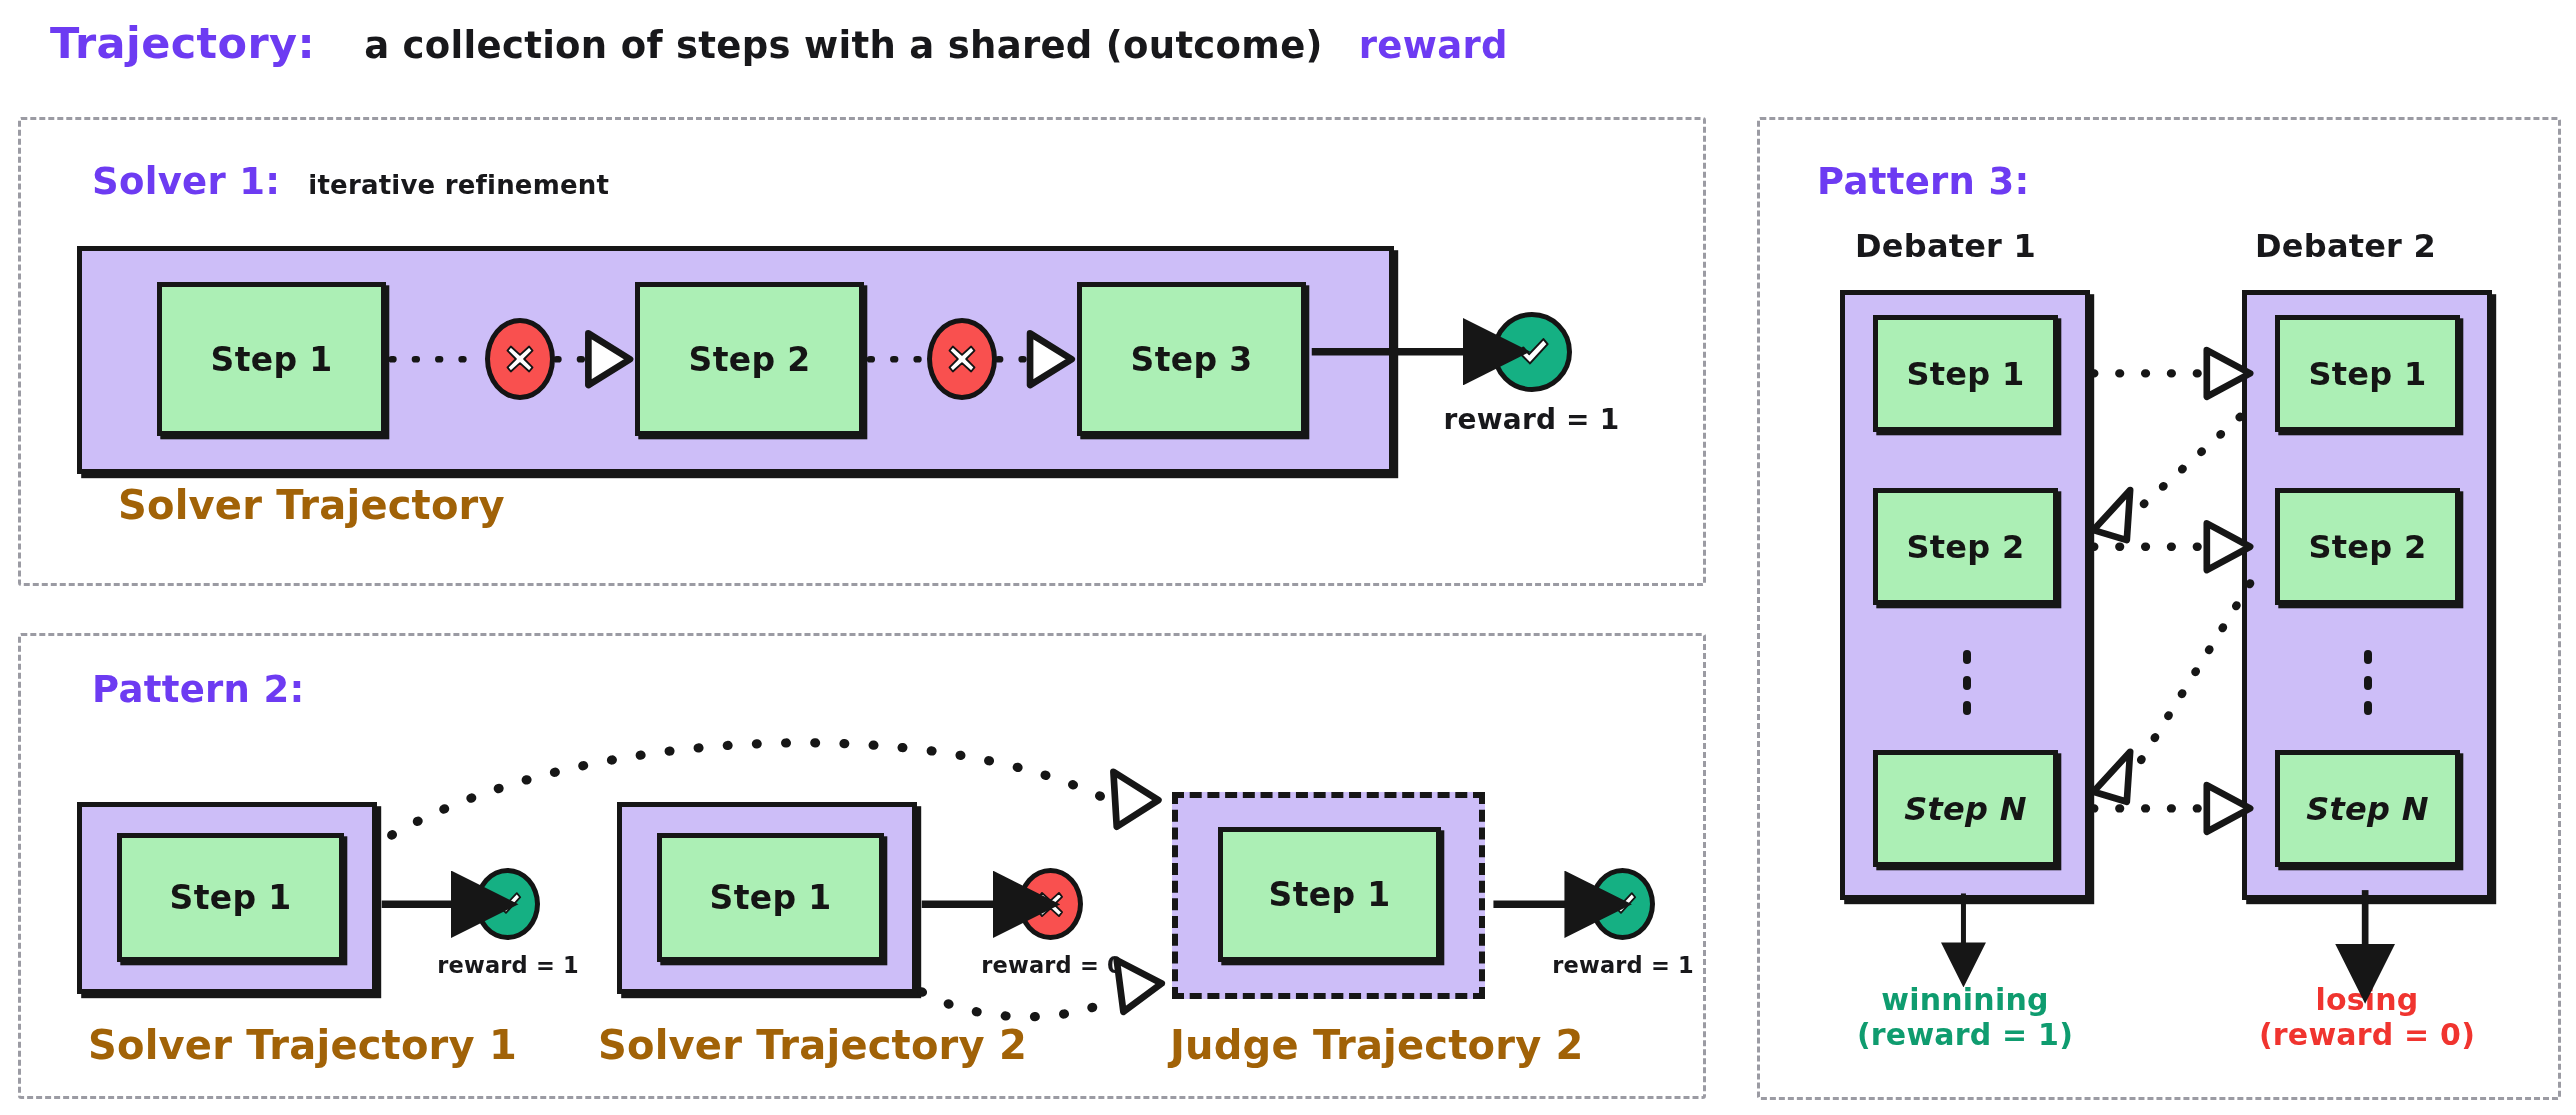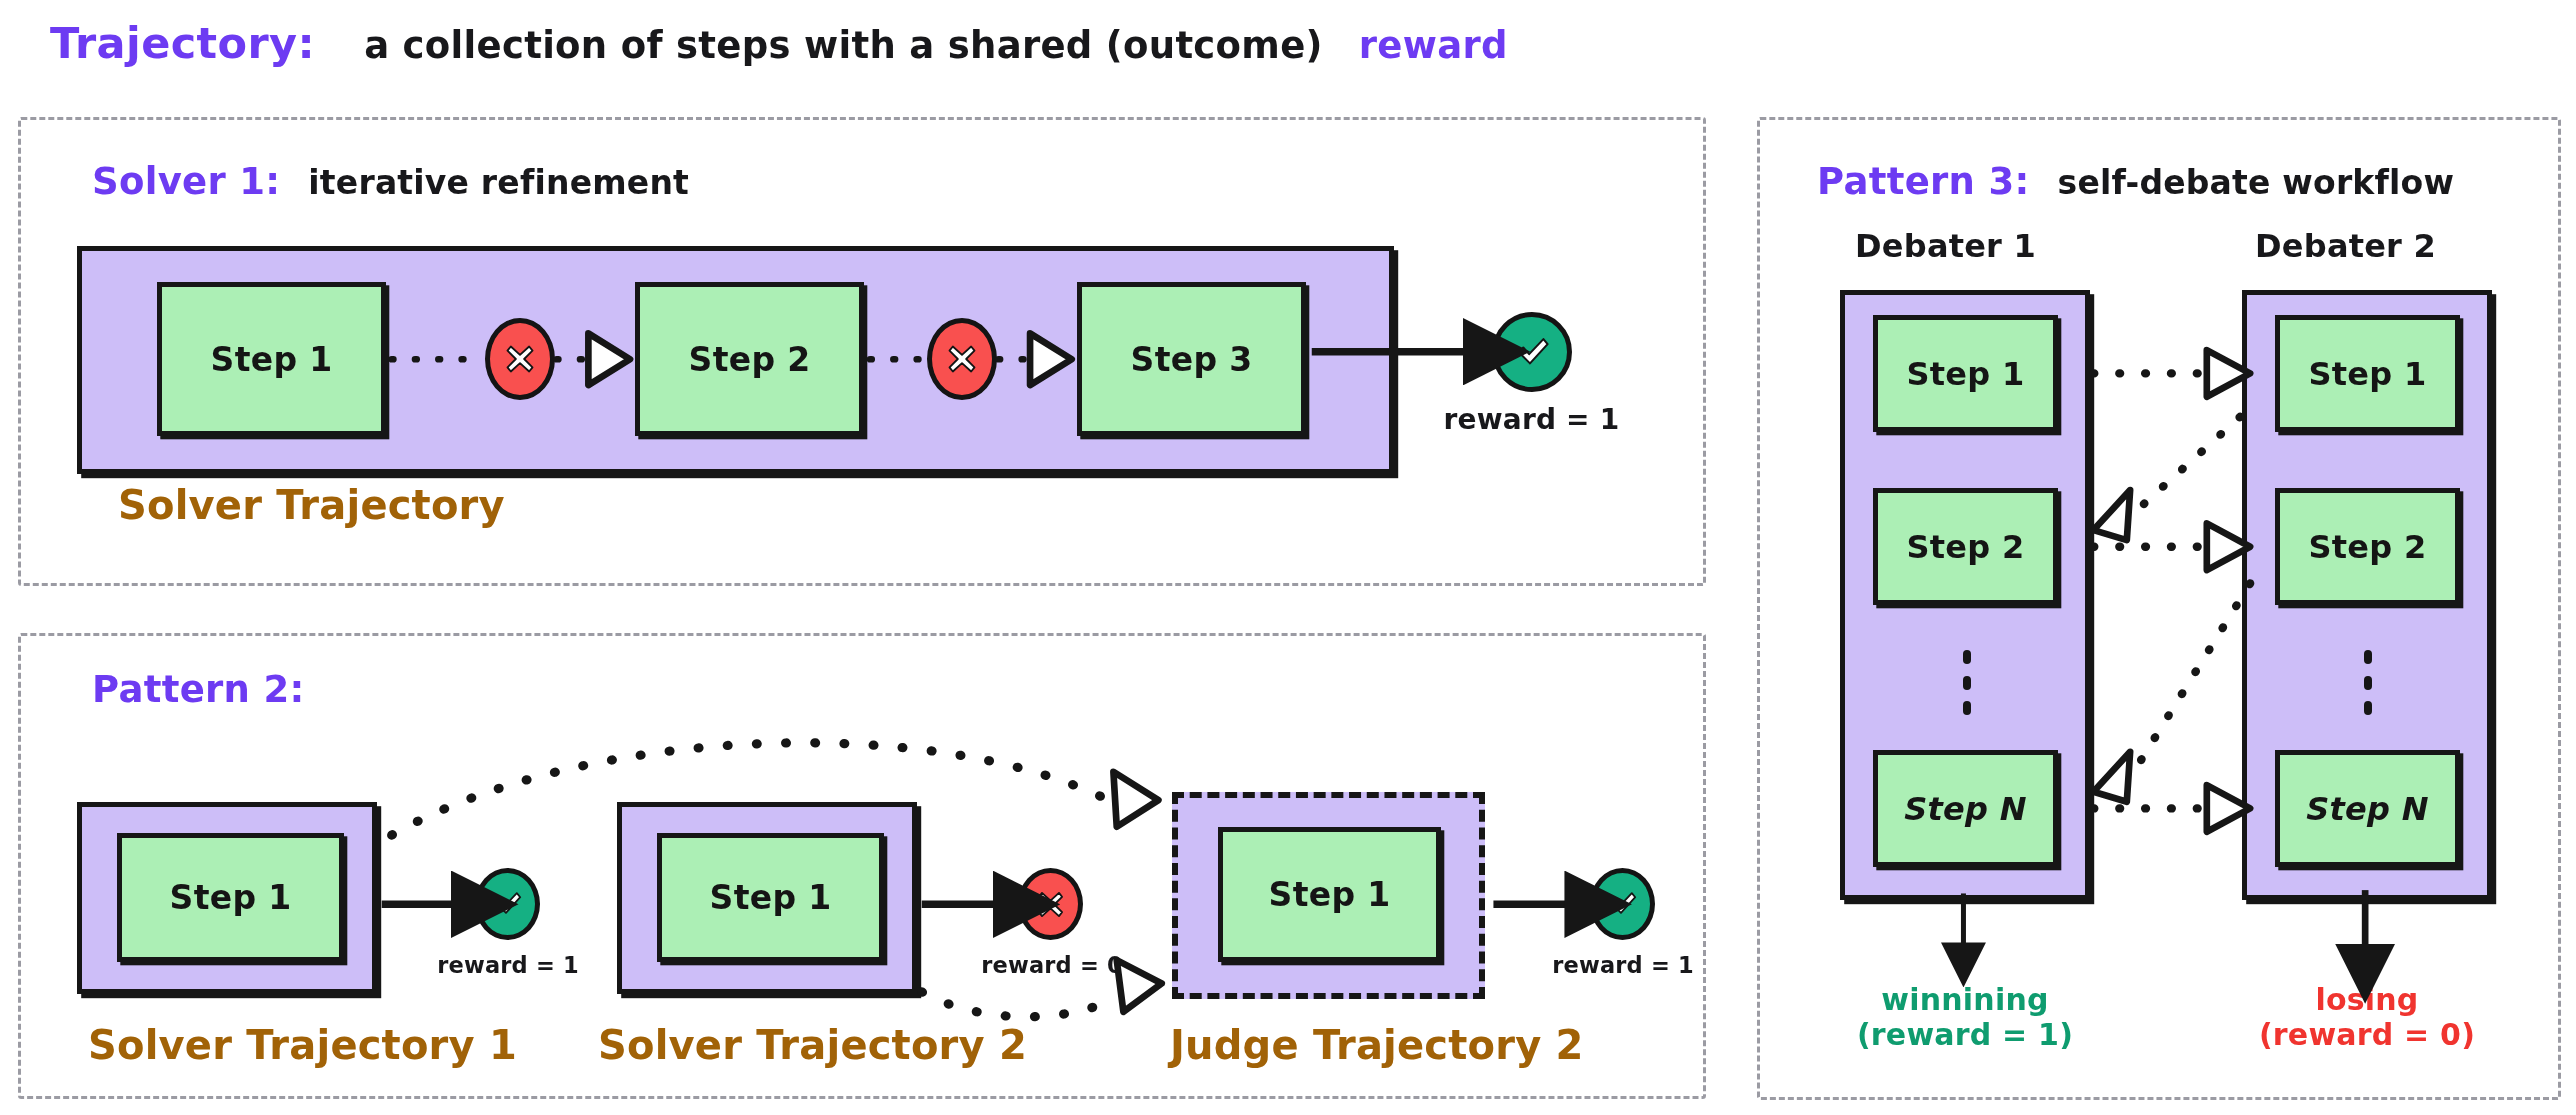--- a/index.html
+++ b/index.html
@@ -17,21 +17,21 @@
   #headline .rw{color:#6d3bf2;font-size:37px;font-weight:700;margin-left:20px;letter-spacing:0.3px;}
 
   
   .panel{border:3.3px dashed #9b9ba3;border-radius:3.3px;}
   #panel1{left:18.3px;top:117px;width:1682px;height:463px;}
   #panel2{left:18.3px;top:633px;width:1682px;height:460px;}
   #panel3{left:1757px;top:117px;width:798px;height:977px;}
 
   .ptitle{display:flex;align-items:baseline;}
   .ptitle .num{color:#6d3bf2;font-size:37px;font-weight:700;letter-spacing:0.3px;}
-  .ptitle .desc{color:#18181b;font-size:33px;font-weight:600;margin-left:28px;letter-spacing:0.2px;}
+  .ptitle .desc{color:#18181b;font-size:26px;font-weight:600;margin-left:28px;letter-spacing:0.2px;}
 
   
   .traj{
     background:#cdbef8;border:5.8px solid #161616;box-sizing:border-box;
     box-shadow:4.2px 4.2px 0 0 #161616;
   }
   .traj.dashed{border:6.7px dashed #161616;box-shadow:none;}
   .step{
     background:#acefb5;border:5.8px solid #161616;box-sizing:border-box;
     display:flex;align-items:center;justify-content:center;
@@ -147,21 +147,20 @@
     <path d="M12 28 L17 22 L24 30 L41 12 L46 18 L25 41 Z" fill="#ffffff" stroke="#141414" stroke-width="2.6" stroke-linejoin="round"></path>
   </svg>
 </div>
 <div class="abs rwlabel" style="left:1533px;top:952px;width:180px;font-size:22.5px;">reward = 1</div>
 <div class="abs caption" style="left:1170px;top:1022px;">Judge Trajectory 2</div>
 
 <div class="abs panel" id="panel3"></div>
 
 <div class="abs ptitle" style="left:1817px;top:160px;">
   <span class="num">Pattern 3:</span>
-  <span class="desc">self-debate workflow</span>
 </div>
 
 <div class="abs colhead" style="left:1817px;top:227px;width:257px;">Debater 1</div>
 <div class="abs colhead" style="left:2217px;top:227px;width:257px;">Debater 2</div>
 
 <div class="abs traj" style="left:1840px;top:290px;width:250px;height:610px;"></div>
 <div class="abs step small" style="left:1873px;top:315px;width:185px;height:117px;">
   <span>Step 1</span>
 </div>
 <div class="abs step small" style="left:1873px;top:488px;width:185px;height:117px;">

